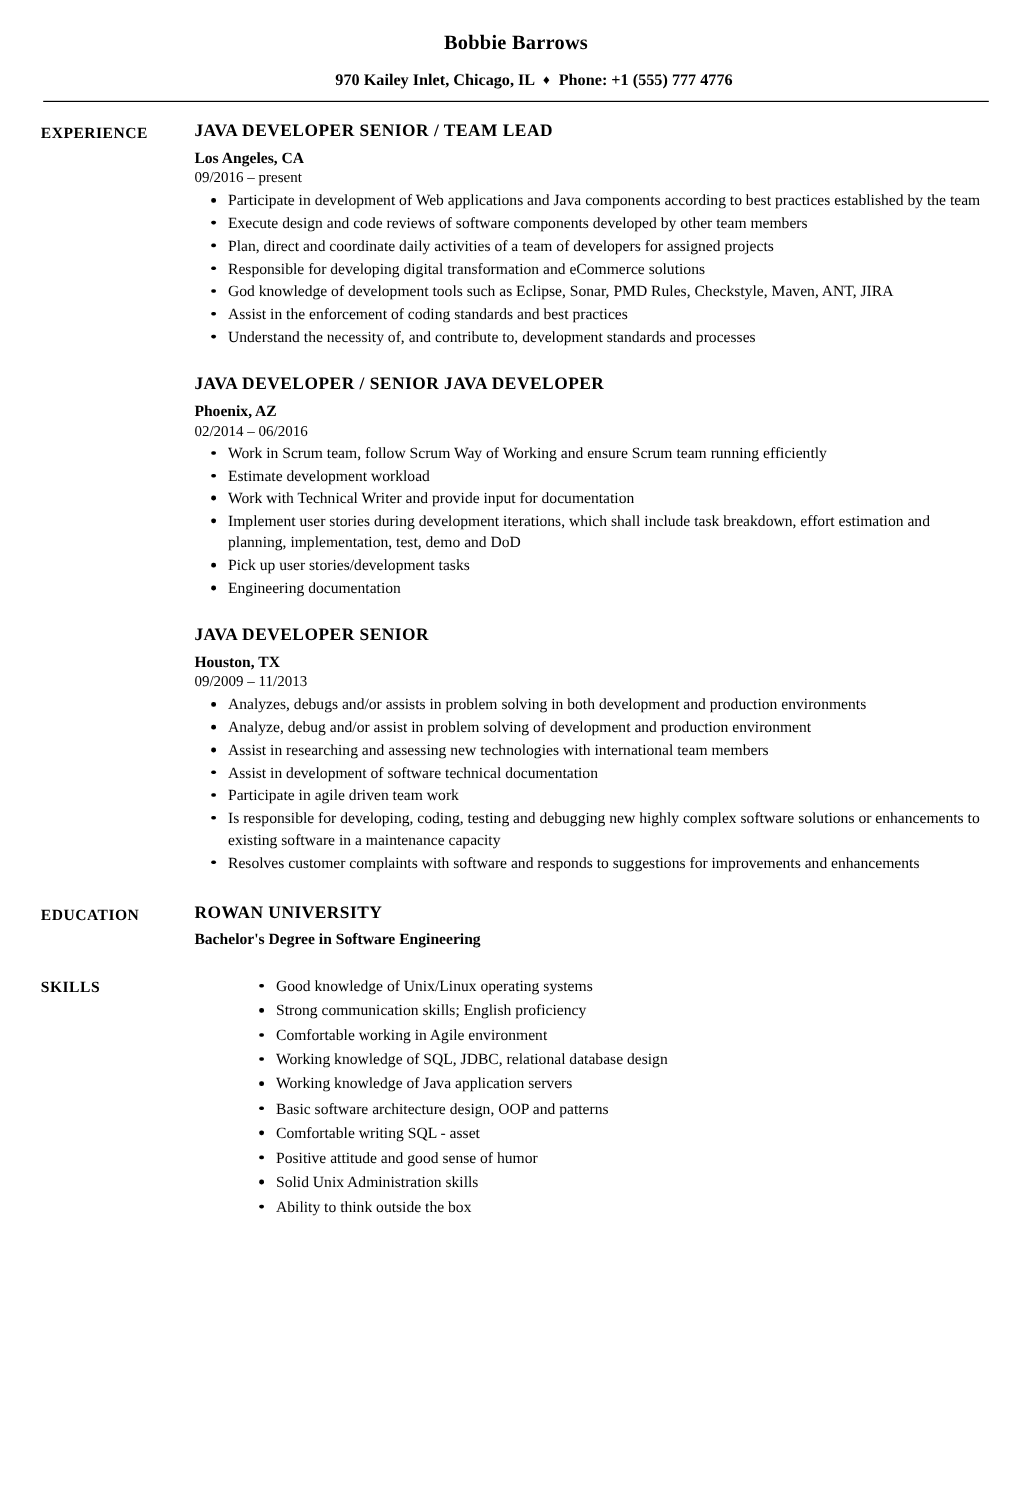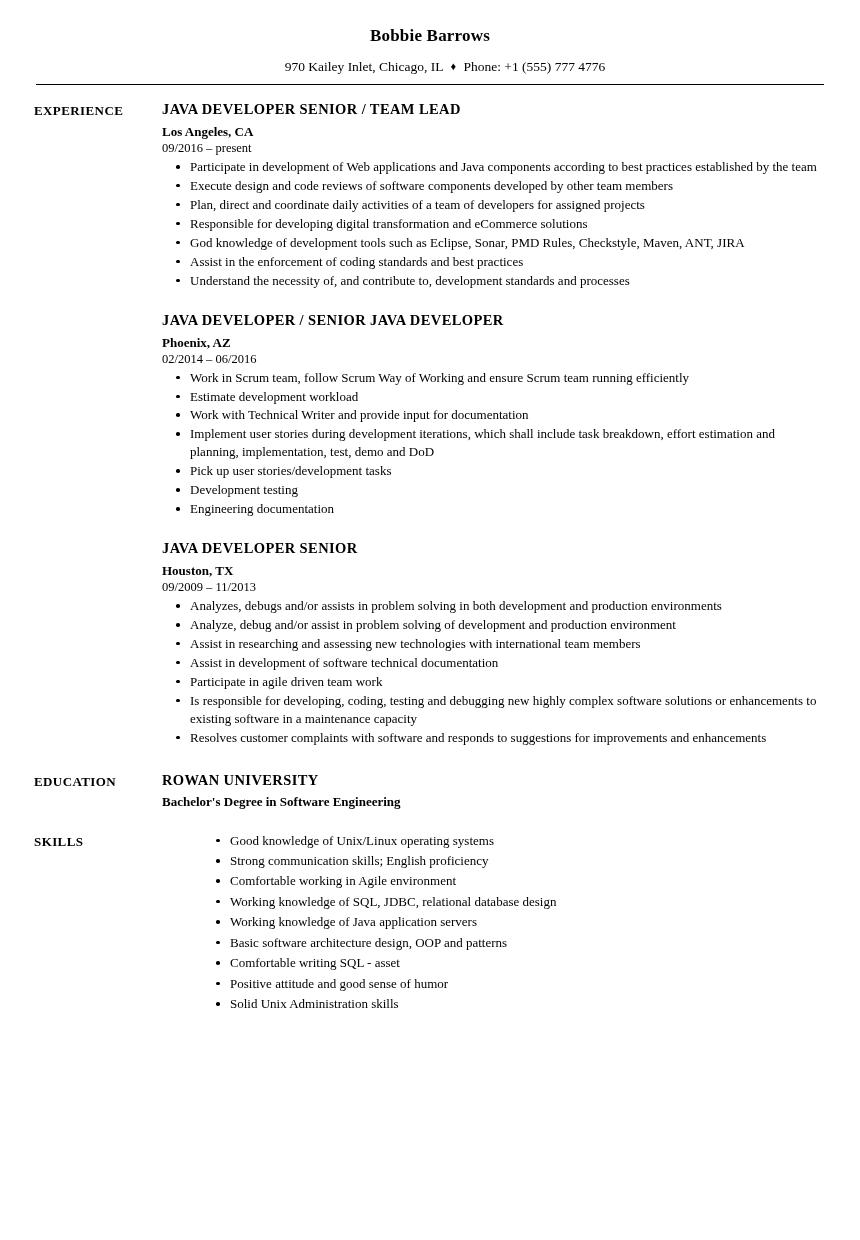--- a/index.html
+++ b/index.html
@@ -28,21 +28,21 @@
     text-align: center;
   }
   .cand-name {
     font-size: 17px;
     font-weight: bold;
     letter-spacing: 0.2px;
   }
   .contact-line {
     margin-top: 13px;
     font-size: 13.5px;
-    font-weight: normal;
+    font-weight: bold;
     margin-left: 30px;
   }
   .contact-diamond {
     font-size: 11px;
     vertical-align: 1px;
     padding: 0 4px;
   }
   .rule {
     margin: 9px 36px 0 36px;
     border-top: 1.6px solid #000;
@@ -166,21 +166,20 @@
         <div class="job">
           <div class="job-title">JAVA DEVELOPER / SENIOR JAVA DEVELOPER</div>
           <div class="job-loc">Phoenix, AZ</div>
           <div class="job-dates">02/2014 – 06/2016</div>
           <ul class="bullets">
             <li>Work in Scrum team, follow Scrum Way of Working and ensure Scrum team running efficiently</li>
             <li>Estimate development workload</li>
             <li>Work with Technical Writer and provide input for documentation</li>
             <li>Implement user stories during development iterations, which shall include task breakdown, effort estimation and planning, implementation, test, demo and DoD</li>
             <li>Pick up user stories/development tasks</li>
-            <li>Development testing</li>
             <li>Engineering documentation</li>
           </ul>
         </div>
 
         <div class="job">
           <div class="job-title">JAVA DEVELOPER SENIOR</div>
           <div class="job-loc">Houston, TX</div>
           <div class="job-dates">09/2009 – 11/2013</div>
           <ul class="bullets">
             <li>Analyzes, debugs and/or assists in problem solving in both development and production environments</li>
@@ -212,18 +211,19 @@
         <ul class="bullets">
           <li>Good knowledge of Unix/Linux operating systems</li>
           <li>Strong communication skills; English proficiency</li>
           <li>Comfortable working in Agile environment</li>
           <li>Working knowledge of SQL, JDBC, relational database design</li>
           <li>Working knowledge of Java application servers</li>
           <li>Basic software architecture design, OOP and patterns</li>
           <li>Comfortable writing SQL - asset</li>
           <li>Positive attitude and good sense of humor</li>
           <li>Solid Unix Administration skills</li>
+          <li>Ability to think outside the box</li>
         </ul>
       </div>
     </div>
 
   </div>
 </div>
 
 </body></html>

